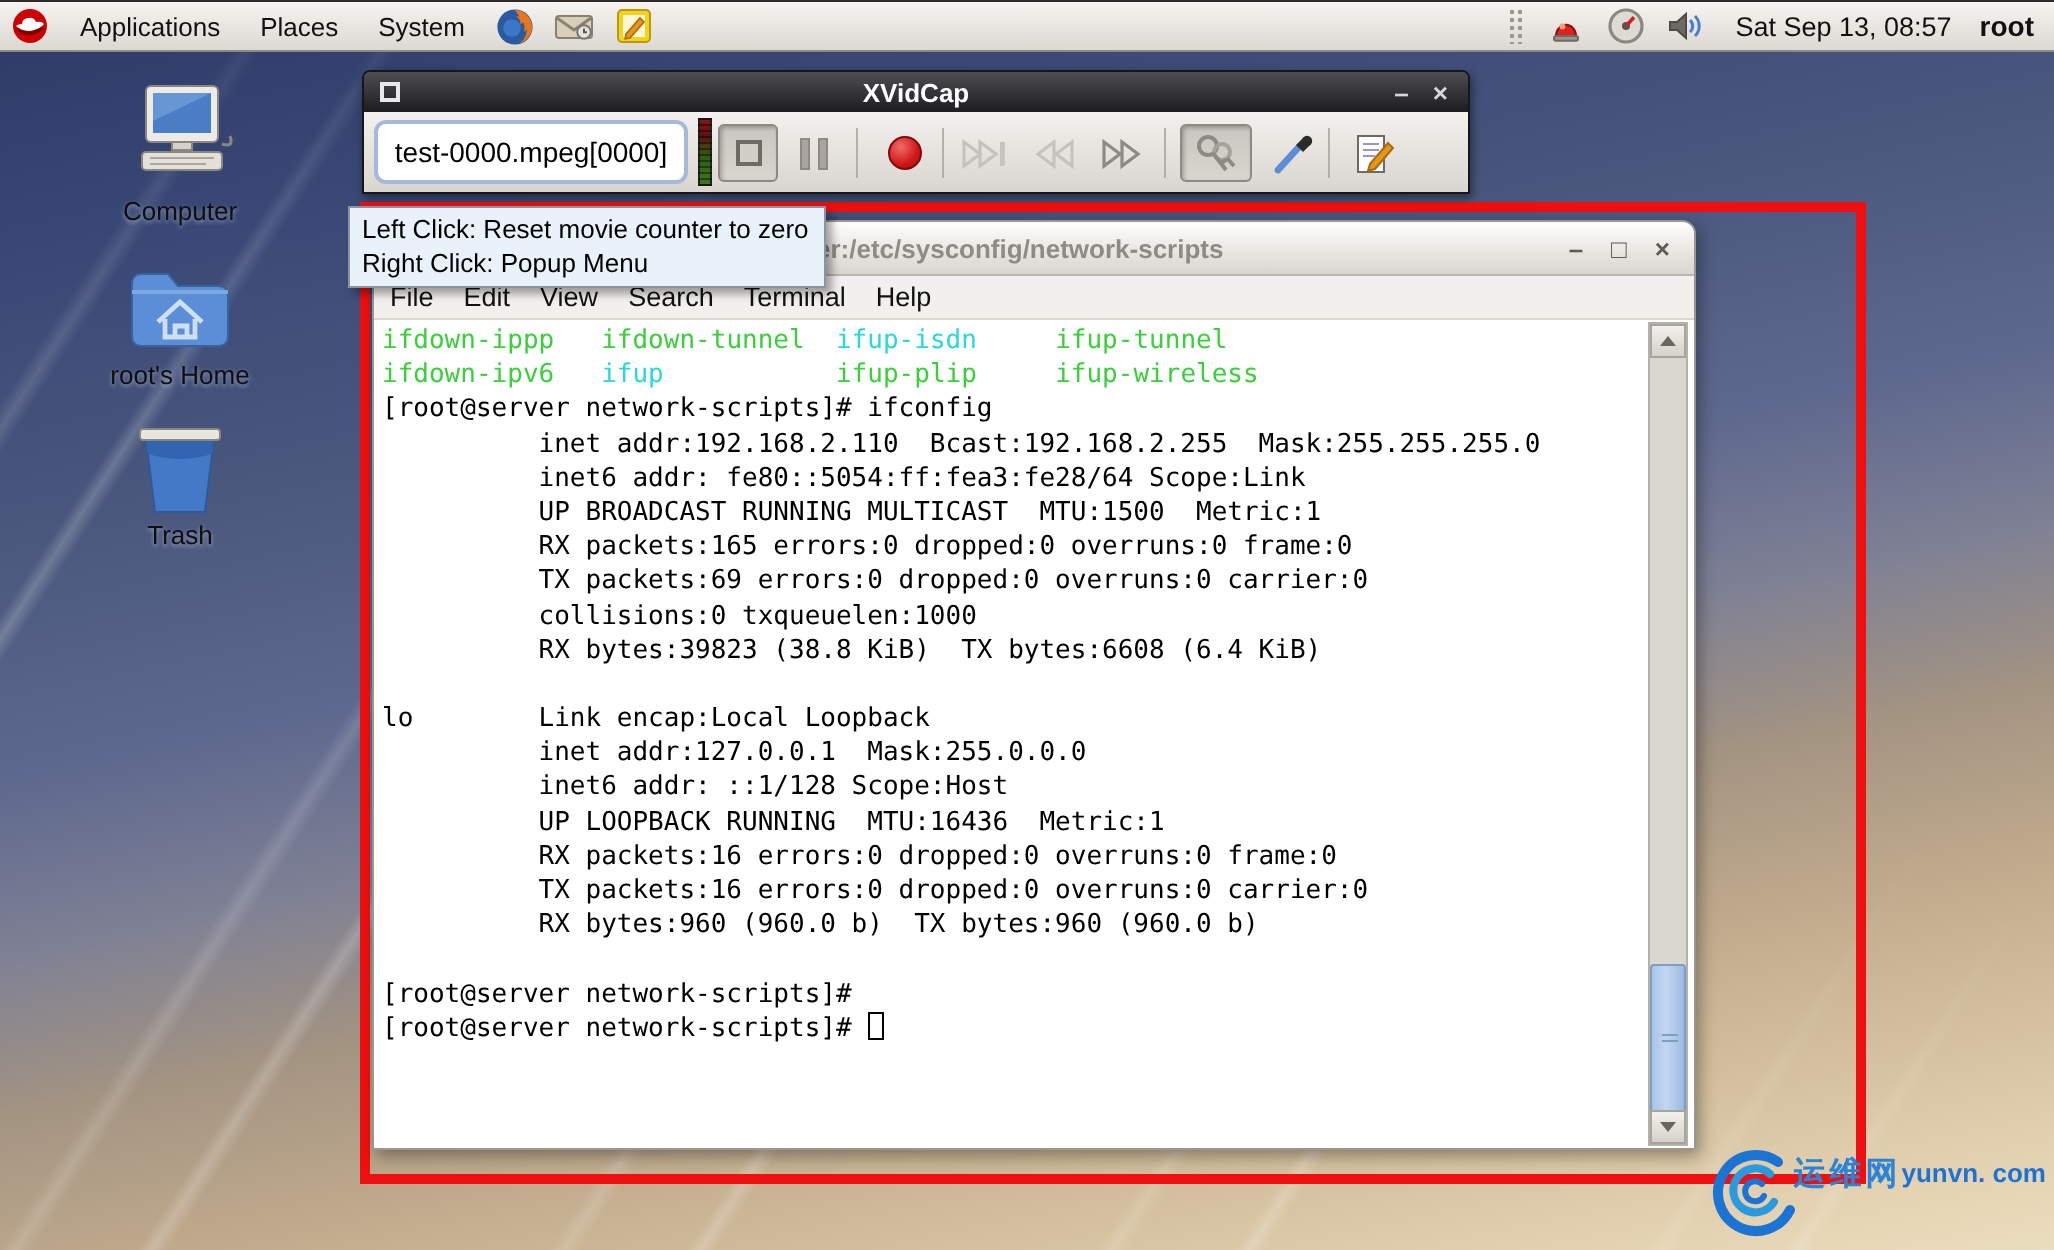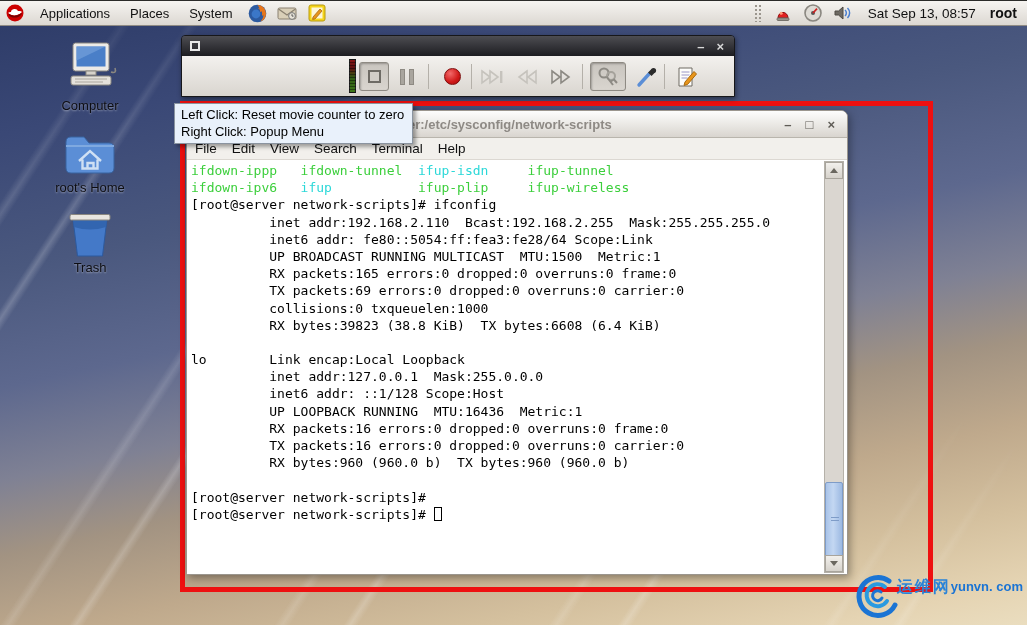--- a/index.html
+++ b/index.html
@@ -210,26 +210,28 @@
         <path d="M9 9 h34 l-1 8 q-16 5 -32 0z" fill="#3265b0"></path>
         <rect x="6" y="4.5" width="40" height="5.5" rx="1.5" fill="#e9e6e0" stroke="#8a8780"></rect>
       </svg>
   </div>
   <div>Trash</div>
 </div>
 
 <div class="xvidcap">
   <div class="xv-title">
     <span class="wicon"></span>
+    <span class="ttl">XVidCap</span>
     <span class="ctrls">
       <span>–</span>
       <span>×</span>
     </span>
   </div>
   <div class="xv-body">
+    <div class="xv-file">test-0000.mpeg[0000]</div>
     <div class="xv-meter"></div>
     <div class="xv-btn pressed" style="left:177px;">
         <span class="ic-stop"></span>
       </div>
     <div class="xv-btn" style="left:210px;">
         <span class="ic-pause">
           <i></i>
           <i></i>
         </span>
       </div>

